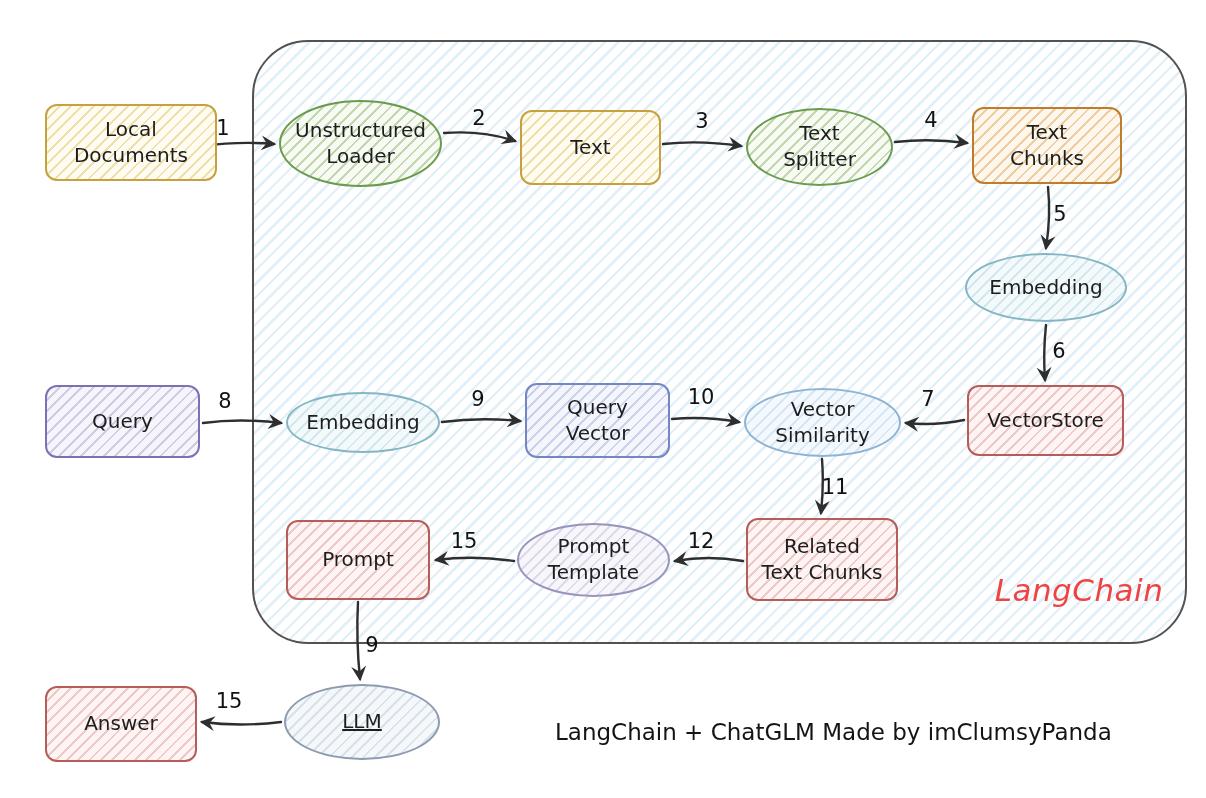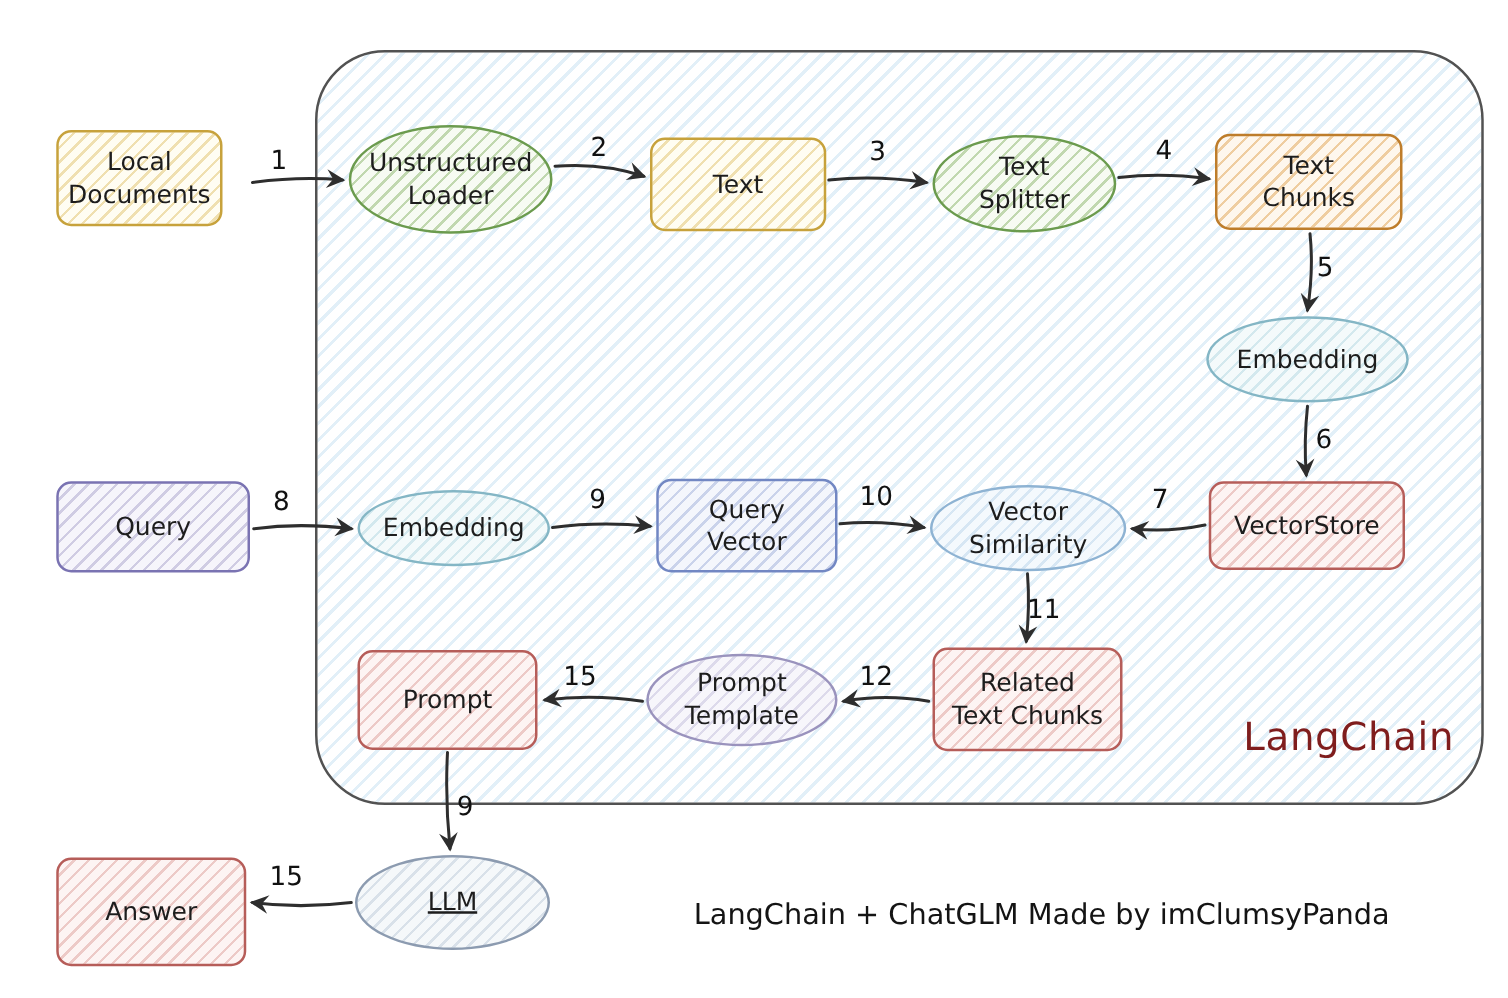--- a/index.html
+++ b/index.html
@@ -13,21 +13,21 @@
   }
   svg.arrows{position:absolute;left:0;top:0;z-index:2;}
 
   .node{position:absolute;display:flex;align-items:center;justify-content:center;
         text-align:center;z-index:3;font-size:20px;line-height:1.28;color:#1d1d1d;padding:2px 6px;box-sizing:border-box;}
   .node span{white-space:pre-line;}
   .rect{border-radius:12px;}
   .ellipse{border-radius:50%;text-align:center;}
 
   .num{position:absolute;z-index:4;font-size:21px;color:#111;transform:translate(-50%,-50%);}
-  .big-label{position:absolute;z-index:3;font-size:31px;color:#7f1d1d;letter-spacing:0.5px;text-align:center;}
+  .big-label{position:absolute;z-index:3;font-size:31px;color:#ef4444;letter-spacing:0.5px;text-align:center;font-style:italic;}
   .caption{position:absolute;z-index:3;font-size:23px;color:#141414;text-align:left;}
 
   .c-yellow{border:2px solid #C7A23C;background:repeating-linear-gradient(135deg,rgba(221,188,95,0.45) 0 2px,transparent 2px 8px),#FFFDF2;}
   .c-green{border:2px solid #6B9B4E;background:repeating-linear-gradient(135deg,rgba(139,181,108,0.5) 0 2px,transparent 2px 8px),#F7FBF3;}
   .c-orange{border:2px solid #BE7D2B;background:repeating-linear-gradient(135deg,rgba(224,164,84,0.5) 0 2px,transparent 2px 8px),#FEF7ED;}
   .c-teal{border:2px solid #84B6C5;background:repeating-linear-gradient(135deg,rgba(150,200,214,0.35) 0 2px,transparent 2px 8px),#F4FAFB;}
   .c-red{border:2px solid #B65D59;background:repeating-linear-gradient(135deg,rgba(213,139,133,0.4) 0 2px,transparent 2px 8px),#FDF4F3;}
   .c-purple{border:2px solid #7A73B2;background:repeating-linear-gradient(135deg,rgba(150,143,191,0.4) 0 2px,transparent 2px 8px),#F6F5FB;}
   .c-blue{border:2px solid #7287C3;background:repeating-linear-gradient(135deg,rgba(139,158,209,0.4) 0 2px,transparent 2px 8px),#F4F6FC;}
   .c-skyblue{border:2px solid #8EB3D3;background:repeating-linear-gradient(135deg,rgba(160,196,226,0.35) 0 2px,transparent 2px 8px),#F4F9FD;}
@@ -59,21 +59,21 @@
       <path d="M442,422 Q480,417 520,421" marker-end="url(#ah)"></path>
       <path d="M672,419 Q705,416 739,422" marker-end="url(#ah)"></path>
       <path d="M822,459 Q824,485 821,513" marker-end="url(#ah)"></path>
       <path d="M743,561 Q708,555 675,561" marker-end="url(#ah)"></path>
       <path d="M514,561 Q474,555 436,560" marker-end="url(#ah)"></path>
       <path d="M358,602 Q356,640 360,679" marker-end="url(#ah)"></path>
       <path d="M281,722 Q240,727 202,722" marker-end="url(#ah)"></path>
     </g>
   </svg>
 
-  <div class="node rect c-yellow" style="left:45px;top:104px;width:133px;height:77px">
+  <div class="node rect c-yellow" style="left:45px;top:104px;width:172px;height:77px">
       <span>Local
 Documents</span>
     </div>
   <div class="node ellipse c-green" style="left:279px;top:100px;width:163px;height:87px">
       <span>Unstructured
 Loader</span>
     </div>
   <div class="node rect c-yellow" style="left:520px;top:110px;width:141px;height:75px">
       <span>Text</span>
     </div>
@@ -112,21 +112,21 @@
   <div class="node ellipse c-lavender" style="left:517px;top:523px;width:153px;height:74px">
       <span>Prompt
 Template</span>
     </div>
   <div class="node rect c-red" style="left:286px;top:520px;width:144px;height:80px">
       <span>Prompt</span>
     </div>
   <div class="node ellipse c-steel" style="left:284px;top:684px;width:156px;height:76px">
       <span>LLM</span>
     </div>
-  <div class="node rect c-red" style="left:45px;top:686px;width:152px;height:87px">
+  <div class="node rect c-red" style="left:45px;top:686px;width:152px;height:76px">
       <span>Answer</span>
     </div>
 
   <span class="num" style="left:223px;top:128px">1</span>
   <span class="num" style="left:479px;top:118px">2</span>
   <span class="num" style="left:702px;top:121px">3</span>
   <span class="num" style="left:931px;top:120px">4</span>
   <span class="num" style="left:1060px;top:214px">5</span>
   <span class="num" style="left:1059px;top:351px">6</span>
   <span class="num" style="left:928px;top:399px">7</span>

